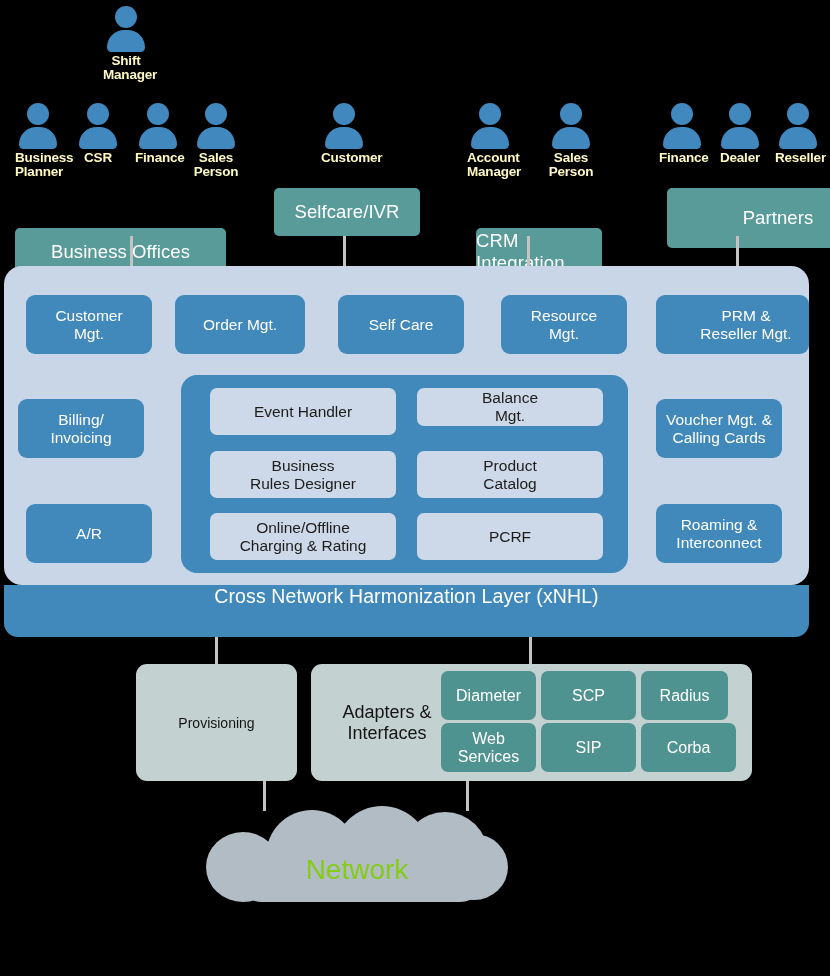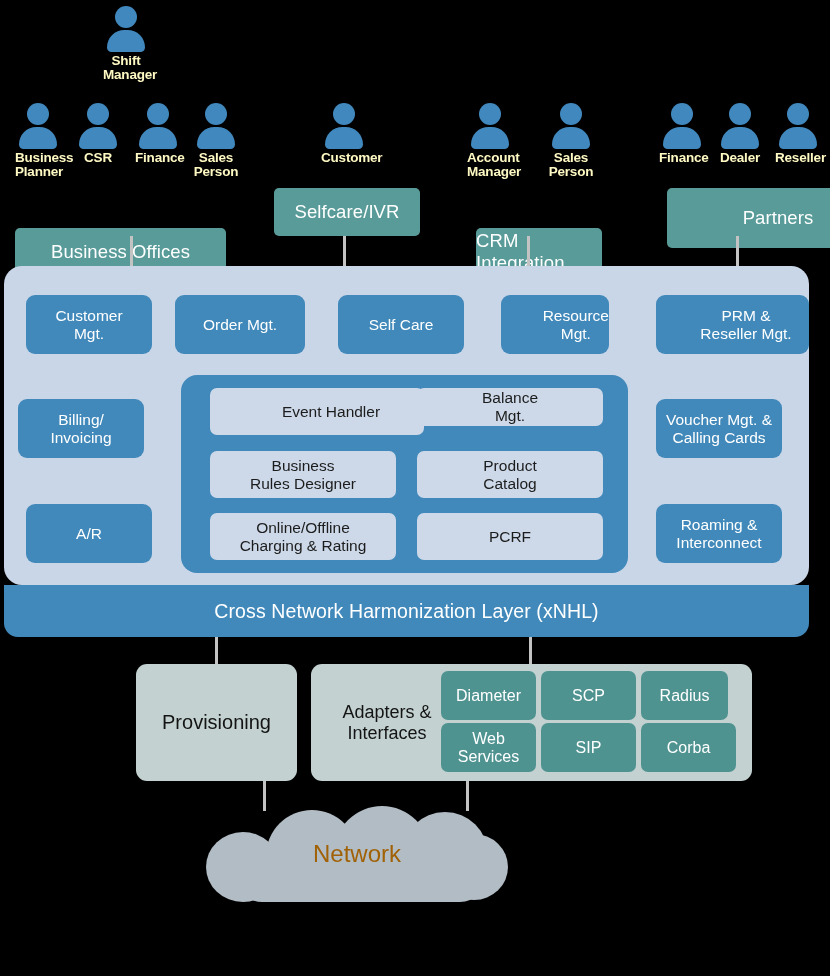--- a/index.html
+++ b/index.html
@@ -121,39 +121,39 @@
   }
 
   
   #xnhl {
     position: absolute;
     left: 4px; top: 585px;
     width: 805px; height: 52px;
     background: #4189ba;
     border-radius: 0 0 14px 14px;
     display: flex;
-    align-items: center;
+    align-items: flex-start;
     justify-content: center;
     font-size: 19.5px;
     color: #ffffff;
     letter-spacing: 0.1px;
   }
 
   
   .sage {
     position: absolute;
     background: #c3d2d0;
     border-radius: 11px;
     color: #141414;
   }
   #provisioning {
     left: 136px; top: 664px;
     width: 161px; height: 117px;
     display: flex; align-items: center; justify-content: center;
-    font-size: 20px;
+    font-size: 14px;
   }
   #adapters {
     left: 311px; top: 664px;
     width: 441px; height: 117px;
   }
   #adapters .ai-label {
     position: absolute;
     left: 14px; top: 0; width: 124px; height: 117px;
     display: flex; align-items: center; justify-content: center;
     text-align: center;
@@ -178,24 +178,24 @@
 
   
   #cloud {
     position: absolute;
     left: 206px; top: 806px;
     width: 302px; height: 96px;
   }
   #cloud .puff { position: absolute; background: #b2bcc4; border-radius: 50%; }
   #cloud .cloud-label {
     position: absolute;
-    left: 0; top: 0; width: 302px; height: 96px;
+    left: 0; top: 16px; width: 302px; height: 96px;
     display: flex; align-items: center; justify-content: center;
-    color: #a16207;
-    font-size: 24px;
+    color: #84cc16;
+    font-size: 28px;
     z-index: 5;
   }
 </style>
 </head>
 <body>
 
 <div id="stage">
 
   <div id="actors-layer">
       <div class="person" style="left: 103px; top: 6px;">
@@ -306,32 +306,32 @@
 
   <div id="platform"></div>
   <div id="modules-layer">
       <div class="mod" style="left: 26px; top: 295px; width: 126px; height: 59px;"><span>Customer
 Mgt.</span></div>
       <div class="mod" style="left: 18px; top: 399px; width: 126px; height: 59px;"><span>Billing/
 Invoicing</span></div>
       <div class="mod" style="left: 26px; top: 504px; width: 126px; height: 59px;"><span>A/R</span></div>
       <div class="mod" style="left: 175px; top: 295px; width: 130px; height: 59px;"><span>Order Mgt.</span></div>
       <div class="mod" style="left: 338px; top: 295px; width: 126px; height: 59px;"><span>Self Care</span></div>
-      <div class="mod" style="left: 501px; top: 295px; width: 108px; height: 59px; justify-content: flex-end;"><span>Resource
+      <div class="mod" style="left: 501px; top: 295px; width: 126px; height: 59px;"><span>Resource
 Mgt.</span></div>
       <div class="mod" style="left: 656px; top: 295px; width: 126px; height: 59px; padding-left: 27px;"><span>PRM &amp;
 Reseller Mgt.</span></div>
       <div class="mod" style="left: 656px; top: 399px; width: 126px; height: 59px;"><span>Voucher Mgt. &amp;
 Calling Cards</span></div>
       <div class="mod" style="left: 656px; top: 504px; width: 126px; height: 59px;"><span>Roaming &amp;
 Interconnect</span></div>
     </div>
   <div id="core"></div>
   <div id="core-layer">
-      <div class="core-box" style="left: 210px; top: 388px; width: 186px; height: 47px; padding-left: 28px;"><span>Event Handler</span></div>
+      <div class="core-box" style="left: 210px; top: 388px; width: 186px; height: 47px;"><span>Event Handler</span></div>
       <div class="core-box" style="left: 417px; top: 388px; width: 186px; height: 38px;"><span>Balance
 Mgt.</span></div>
       <div class="core-box" style="left: 210px; top: 451px; width: 186px; height: 47px;"><span>Business
 Rules Designer</span></div>
       <div class="core-box" style="left: 417px; top: 451px; width: 186px; height: 47px;"><span>Product
 Catalog</span></div>
       <div class="core-box" style="left: 210px; top: 513px; width: 186px; height: 47px;"><span>Online/Offline
 Charging &amp; Rating</span></div>
       <div class="core-box" style="left: 417px; top: 513px; width: 186px; height: 47px;"><span>PCRF</span></div>
     </div>

